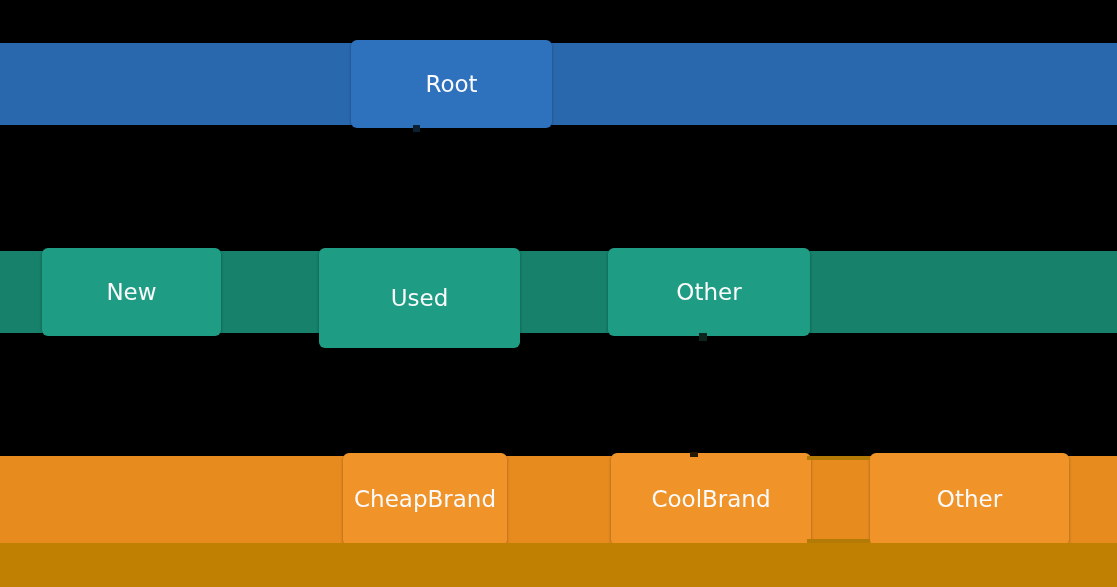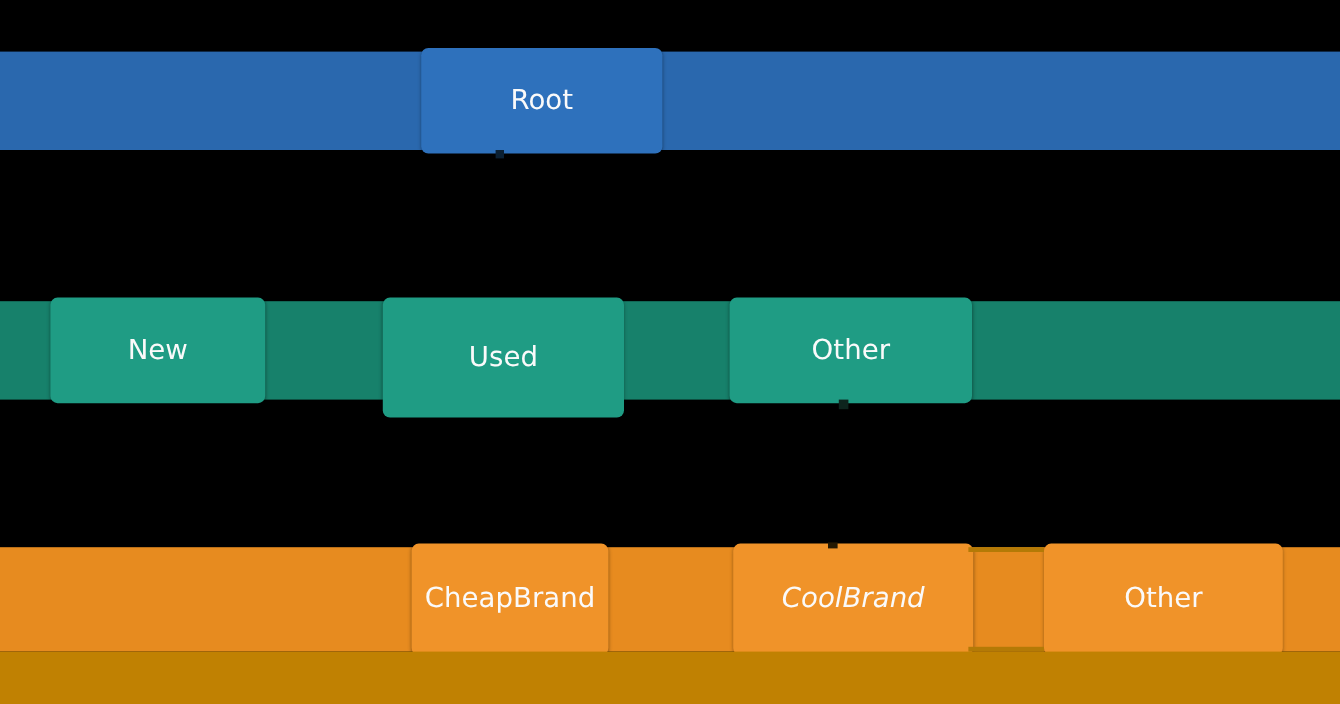--- a/index.html
+++ b/index.html
@@ -49,21 +49,21 @@
     <div class="abs node" style="left: 319px; top: 248px; width: 201px; height: 100px; background: rgb(31, 156, 132); border-radius: 6px;">
       <span>Used</span>
     </div>
     <div class="abs node" style="left: 608px; top: 248px; width: 202px; height: 88px; background: rgb(31, 156, 132); border-radius: 6px;">
       <span>Other</span>
     </div>
     <div class="abs" style="left: 0px; top: 456px; width: 1117px; height: 87px; background: rgb(231, 139, 31);"></div>
     <div class="abs node" style="left: 343px; top: 453px; width: 164px; height: 93px; background: rgb(240, 147, 41); border-radius: 6px;">
       <span>CheapBrand</span>
     </div>
-    <div class="abs node" style="left: 611px; top: 453px; width: 200px; height: 93px; background: rgb(240, 147, 41); border-radius: 6px; font-style: italic;">
+    <div class="abs node" style="left: 611px; top: 453px; width: 200px; height: 93px; background: rgb(240, 147, 41); border-radius: 6px;">
       <span>CoolBrand</span>
     </div>
     <div class="abs node" style="left: 870px; top: 453px; width: 199px; height: 93px; background: rgb(240, 147, 41); border-radius: 6px;">
       <span>Other</span>
     </div>
     <div class="abs" style="left: 0px; top: 543px; width: 1117px; height: 44px; background: rgb(192, 129, 2);"></div>
     <div class="abs" style="left: 807px; top: 456px; width: 63px; height: 4px; background: rgb(180, 122, 6);"></div>
     <div class="abs" style="left: 807px; top: 539px; width: 63px; height: 4px; background: rgb(180, 122, 6);"></div>
     <div class="abs" style="left: 413px; top: 125px; width: 7px; height: 7px; background: rgb(11, 32, 51);"></div>
     <div class="abs" style="left: 699px; top: 333px; width: 8px; height: 8px; background: rgb(13, 36, 29);"></div>

